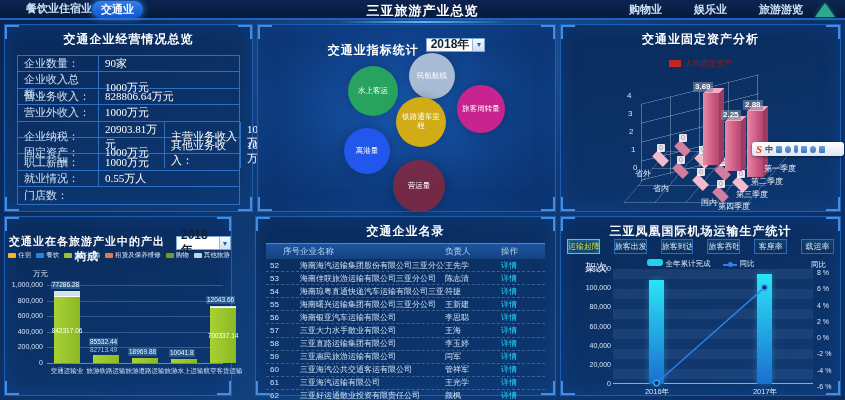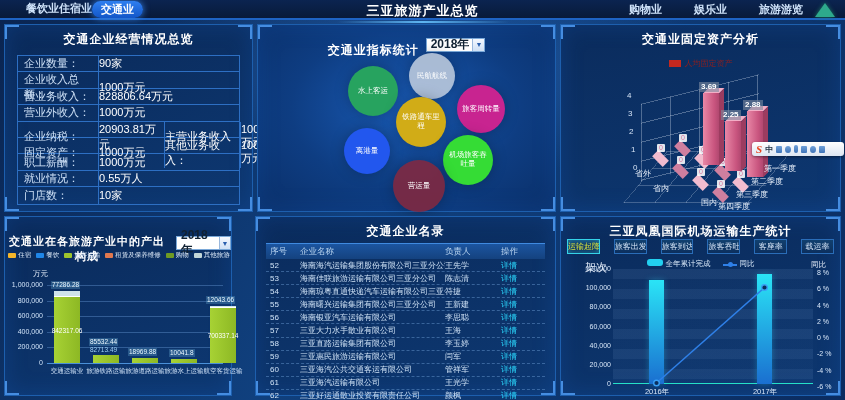--- a/index.html
+++ b/index.html
@@ -48,21 +48,21 @@
     border-left:1px solid #9ab8dd; display:flex; align-items:center; justify-content:center;
     font-size:7px; color:#2a5fae; }
   .sel-arrow::before { content:"▼"; }
   
   .op-table { position:absolute; left:12px; right:12px; top:30px; border:1px solid #2d6fc3; }
   .op-row { display:grid; grid-template-columns:80px 1fr; height:16.4px;
     border-bottom:1px solid #2d6fc3; font-size:11px; align-items:center; }
   .op-row:last-child { border-bottom:none; }
   .op-row.split { grid-template-columns:80px 66px 76px 1fr; }
   .op-l { padding-left:6px; color:#cfe2f8; }
-  .op-v { border-left:1px solid #2d6fc3; color:#fff; height:100%; display:flex; align-items:center; }
+  .op-v { padding-left:6px; border-left:1px solid #2d6fc3; color:#fff; height:100%; display:flex; align-items:center;font-family:Liberation Serif, serif; }
   
   #p-indicators { background-image:
       linear-gradient(#4f97e8,#4f97e8), linear-gradient(#4f97e8,#4f97e8),
       linear-gradient(#4f97e8,#4f97e8), linear-gradient(#4f97e8,#4f97e8),
       linear-gradient(#4f97e8,#4f97e8), linear-gradient(#4f97e8,#4f97e8),
       linear-gradient(#4f97e8,#4f97e8), linear-gradient(#4f97e8,#4f97e8),
       radial-gradient(ellipse at 50% 45%, #1a5cb8 0%, #0e3d82 55%, #0a2f68 100%); }
   .bubble { position:absolute; border-radius:50%; display:flex; align-items:center; justify-content:center;
     color:#fff; font-size:7.5px; text-align:center; line-height:1.15; padding:4px; cursor:pointer;
     box-shadow:0 0 14px rgba(0,0,0,.25); }
@@ -124,21 +124,21 @@
   .dir-head { position:absolute; top:26px; left:10px; right:10px; height:16px;
     background:linear-gradient(180deg,#1c55a0,#14427f); border-top:1px solid #3f8ae0;
     display:grid; grid-template-columns:34px 1fr 56px 44px; align-items:center;
     font-size:8.5px; color:#bcd7f2; }
   .dir-rows { position:absolute; top:42px; left:10px; right:10px; }
   .dir-row { display:grid; grid-template-columns:34px 1fr 56px 44px; align-items:center;
     height:13.1px; border-bottom:1px dashed rgba(110,160,215,.45); font-size:8px; color:#cfe2f6; }
   .dir-no { padding-left:4px; }
   .dir-name { white-space:nowrap; overflow:hidden; }
   .dir-action { color:#2bd7fe; cursor:pointer; }
-  .dir-head span:first-child { padding-left:4px; }
+  .dir-head span:first-child { padding-left:4px;text-align:right; }
   
   .tabs { position:absolute; top:22px; left:6px; right:6px; display:flex; gap:14px; }
   .tab { flex:1; height:15px; line-height:14px; text-align:center; font-size:8px; color:#d6e6f8;
     background:linear-gradient(180deg,#11406f,#0c2f5e); border:1px solid #2a6db8; cursor:pointer;
     white-space:nowrap; overflow:hidden; }
   .tab.active { color:#d8e23e; border-color:#35d3e8; box-shadow:inset 0 0 6px rgba(60,220,240,.45); }
   .ar-lleg { position:absolute; top:43px; left:24px; font-size:11px; color:#e6eefb; }
   .ar-rleg { position:absolute; top:43px; right:14px; font-size:7.5px; color:#e6eefb; }
   .ar-leg { position:absolute; top:42px; left:0; right:0; display:flex; justify-content:center;
     gap:12px; font-size:7.5px; color:#dcebfb; align-items:center; }
@@ -210,39 +210,37 @@
       <div class="op-row">
           <span class="op-l">职工薪酬：</span>
           <span class="op-v">1000万元</span>
         </div>
       <div class="op-row">
           <span class="op-l">就业情况：</span>
           <span class="op-v">0.55万人</span>
         </div>
       <div class="op-row">
           <span class="op-l">门店数：</span>
-          <span class="op-v">10家</span>
         </div>
     </div>
   </div>
 
   <div class="panel" id="p-indicators" style="left:257px;top:24px;width:299px;height:188px;">
     <div class="title-row">
       <div class="p-title">交通业指标统计</div>
       <span class="select">
           <span class="sel-txt">2018年</span>
           <span class="sel-arrow"></span>
         </span>
     </div>
     <div class="bubble" style="left:151px;top:28px;width:46px;height:46px;background:rgba(203,212,226,.82);">民航航线</div>
     <div class="bubble" style="left:90px;top:41px;width:50px;height:50px;background:#27a35f;">水上客运</div>
     <div class="bubble" style="left:138px;top:72px;width:50px;height:50px;background:#d1ac17;">铁路通车里程</div>
     <div class="bubble" style="left:86px;top:103px;width:46px;height:46px;background:#2257ee;">离港量</div>
     <div class="bubble" style="left:199px;top:60px;width:48px;height:48px;background:#c82490;">旅客周转量</div>
-    <div class="bubble" style="left:185px;top:110px;width:50px;height:50px;background:#35dc35;">机场旅客吞吐量</div>
     <div class="bubble" style="left:135px;top:135px;width:52px;height:52px;background:rgba(131,40,63,.88);">营运量</div>
   </div>
 
   <div class="panel" id="p-assets" style="left:560px;top:24px;width:281px;height:188px;">
     <div class="p-title">交通业固定资产分析</div>
     <div class="legend3d"><span class="sw"></span><span>人均固定资产</span></div>
     <div class="wall3d"></div>
     <div class="floor3d"></div>
     <span class="yt3" style="left:66px;top:66px;">4</span>
     <span class="yt3" style="left:67px;top:84px;">3</span>
@@ -263,21 +261,21 @@
     <span class="zlab" style="left:136px;top:143px;">0</span>
     <span class="zlab" style="left:156px;top:155px;">0</span>
     <span class="zlab" style="left:118px;top:109px;">0</span>
     <span class="zlab" style="left:138px;top:121px;">0</span>
     <span class="zlab" style="left:158px;top:133px;">0</span>
     <span class="zlab" style="left:176px;top:145px;">0</span>
 
     <div class="bar3d" style="left:142px;top:68px;height:72px;"></div>
     <div class="bar3d" style="left:164px;top:96px;height:50px;"></div>
     <div class="bar3d" style="left:186px;top:86px;height:66px;"></div>
-    <span class="blab" style="left:138px;top:57px;">3.69</span>
+    <span class="blab" style="left:132px;top:57px;">3.69</span>
     <span class="blab" style="left:160px;top:85px;">2.25</span>
     <span class="blab" style="left:182px;top:75px;">2.88</span>
 
     <span class="q3" style="left:203px;top:138px;">第一季度</span>
     <span class="q3" style="left:190px;top:151px;">第二季度</span>
     <span class="q3" style="left:175px;top:164px;">第三季度</span>
     <span class="q3" style="left:157px;top:176px;">第四季度</span>
     <span class="r3" style="left:74px;top:143px;">省外</span>
     <span class="r3" style="left:92px;top:158px;">省内</span>
     <span class="r3" style="left:140px;top:172px;">国内</span>

